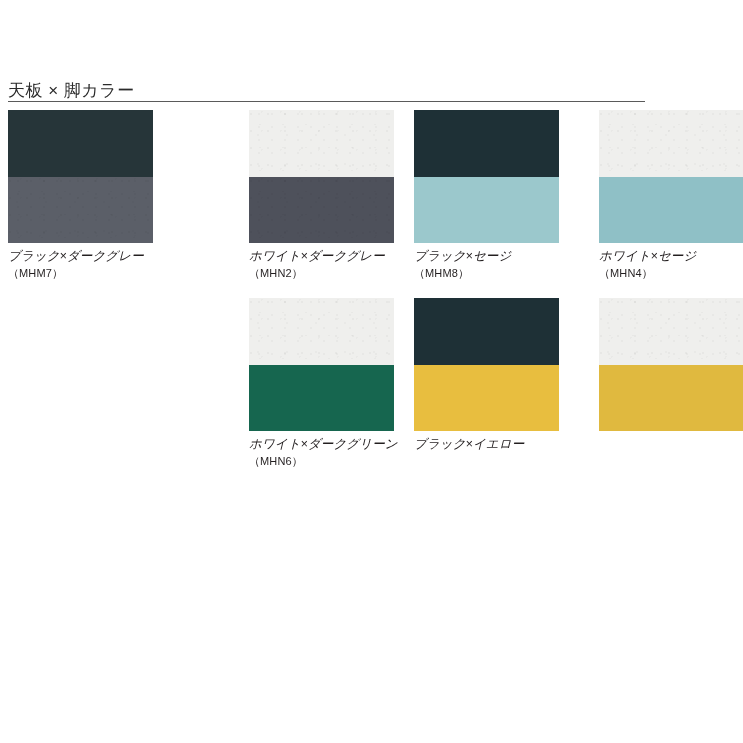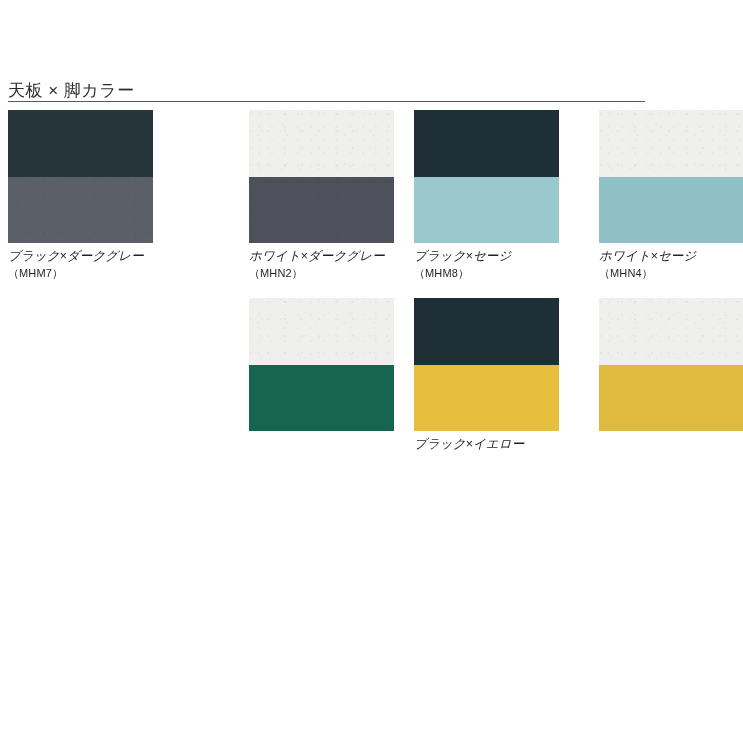--- a/index.html
+++ b/index.html
@@ -160,20 +160,22 @@
           <div class="swatch-label">ホワイト×セージ</div>
           <div class="swatch-code">（MHN4）</div>
         </div>
       </div>
       <div class="swatch-row">
         <div class="swatch-cell col1">
           <div class="swatch-chip">
             <div class="swatch-top textured" style="background: rgb(239, 239, 237);"></div>
             <div class="swatch-bottom" style="background: rgb(22, 102, 79);"></div>
           </div>
+          <div class="swatch-label">ホワイト×ダークグリーン</div>
+          <div class="swatch-code">（MHN6）</div>
         </div>
         <div class="swatch-cell col2">
           <div class="swatch-chip">
             <div class="swatch-top" style="background: rgb(30, 48, 54);"></div>
             <div class="swatch-bottom" style="background: rgb(232, 190, 63);"></div>
           </div>
           <div class="swatch-label">ブラック×イエロー</div>
         </div>
         <div class="swatch-cell col3">
           <div class="swatch-chip">

